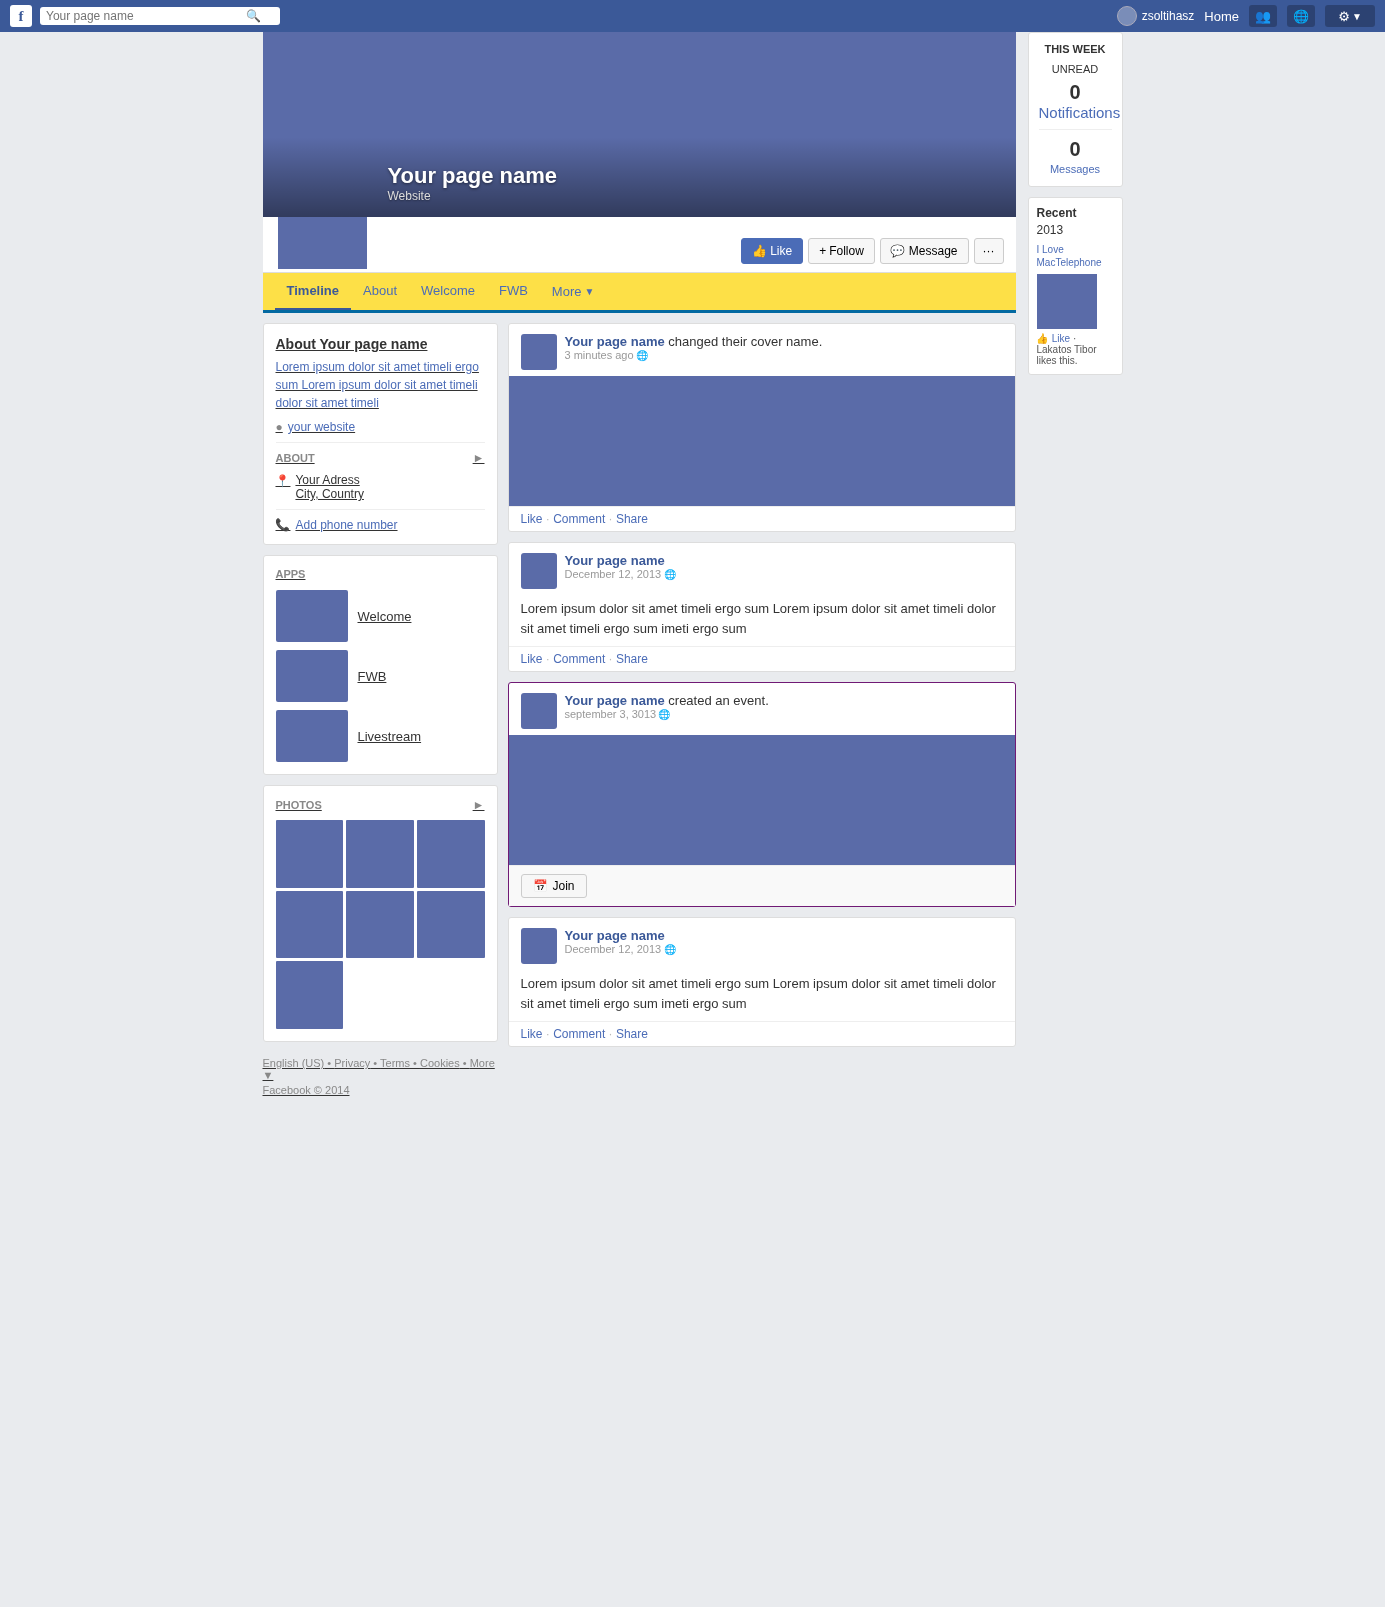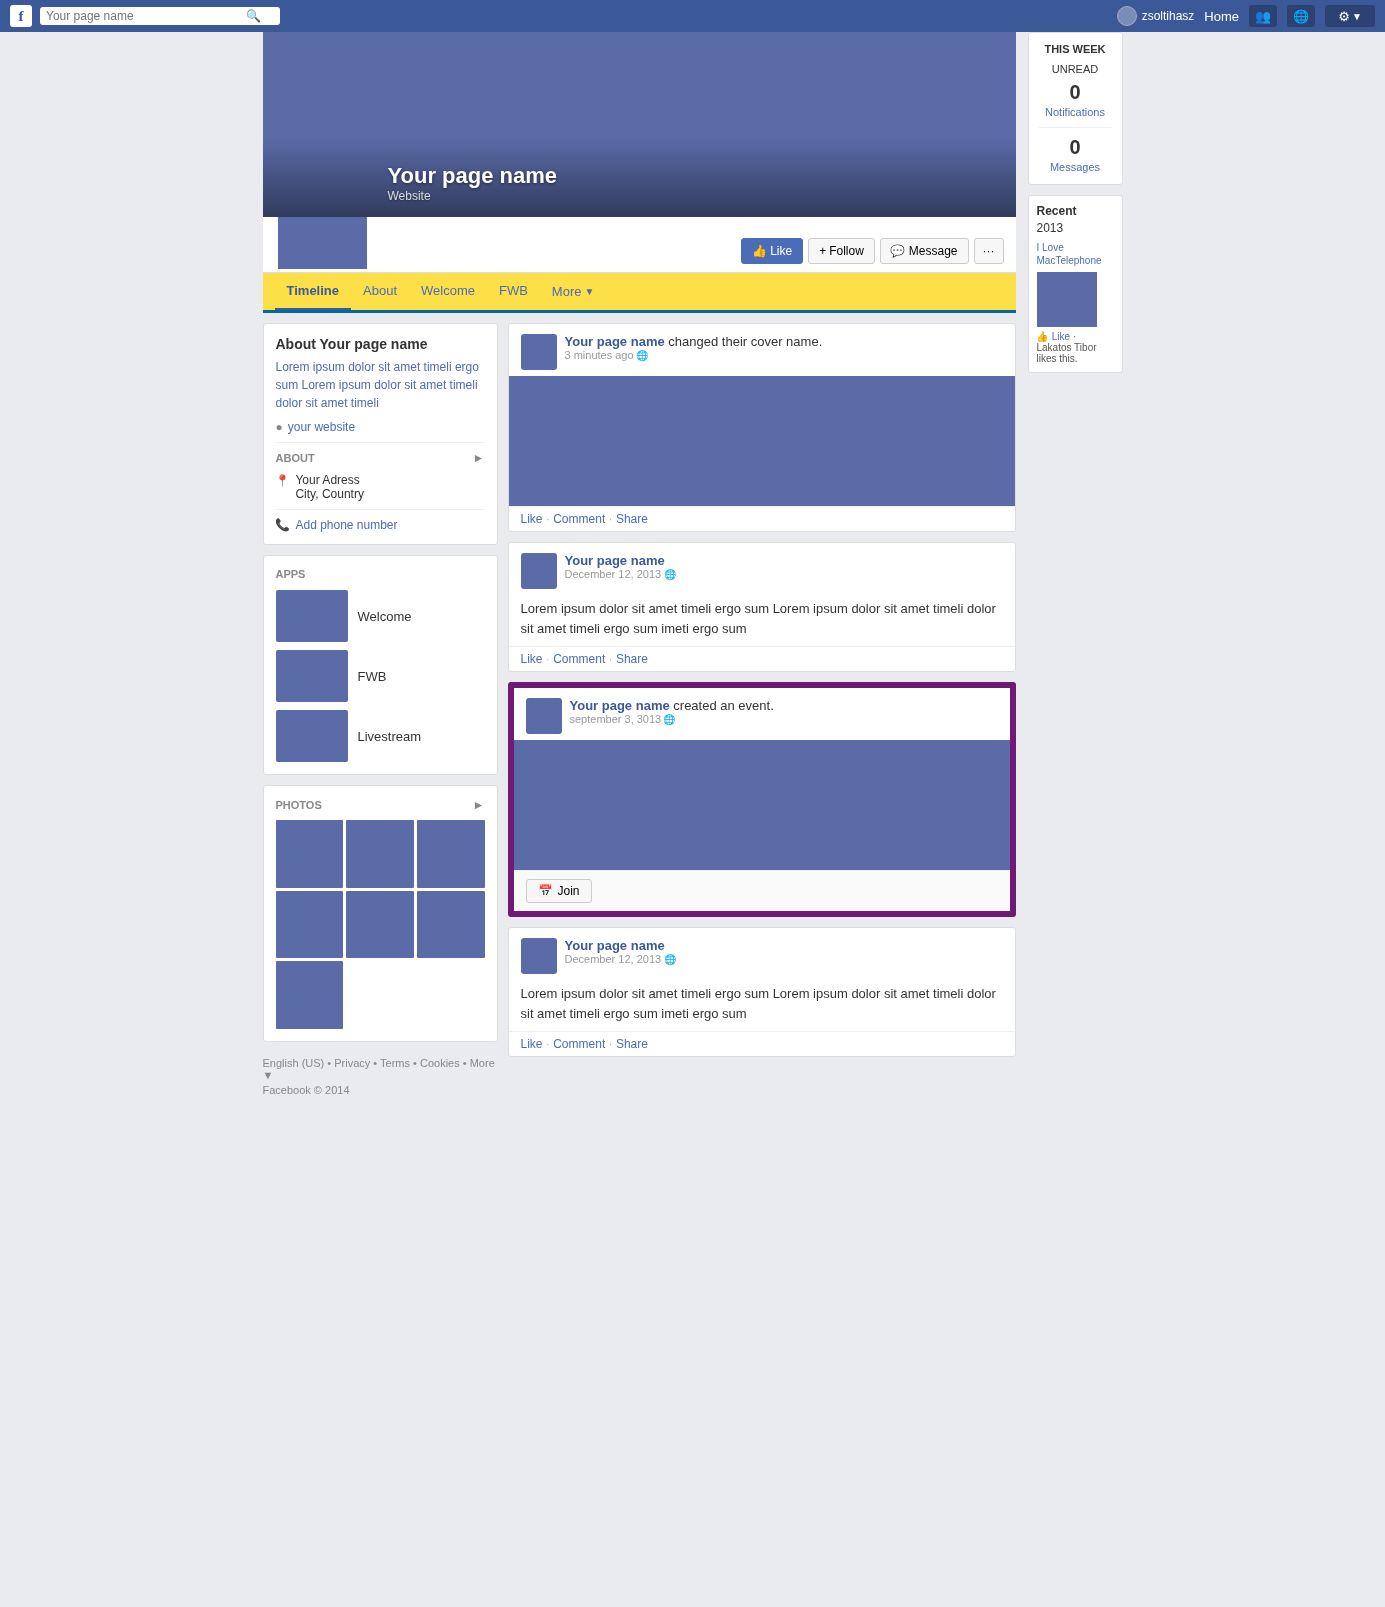--- a/index.html
+++ b/index.html
@@ -77,21 +77,21 @@
             <div style="padding:10px 12px;font-size:13px;color:#4b6cb7;cursor:pointer;">FWB</div>
             <div style="padding:10px 12px;font-size:13px;color:#4b6cb7;cursor:pointer;display:flex;align-items:center;gap:3px;">
               <span>More</span>
               <span style="font-size:10px;">▼</span>
             </div>
           </div>
         </div>
 
         <div style="display:flex;gap:10px;padding-top:10px;">
 
-          <div style="width:235px;flex-shrink:0;">
+          <div style="width:235px;flex-shrink:0;text-decoration:underline;">
 
             <div style="background:#fff;border:1px solid #ddd;border-radius:3px;margin-bottom:10px;padding:12px;">
               <h3 style="font-size:14px;font-weight:bold;margin-bottom:6px;color:#333;">About Your page name</h3>
               <p style="font-size:12px;color:#4b6cb7;line-height:1.5;margin-bottom:8px;">Lorem ipsum dolor sit amet timeli ergo sum Lorem ipsum dolor sit amet timeli dolor sit amet timeli</p>
               <div style="display:flex;align-items:center;gap:5px;margin-bottom:8px;">
                 <span style="color:#888;font-size:12px;">●</span>
                 <span style="font-size:12px;color:#4b6cb7;cursor:pointer;">your website</span>
               </div>
               <hr style="border:none;border-top:1px solid #eee;margin:8px 0;">
               <div style="display:flex;justify-content:space-between;align-items:center;margin-bottom:8px;">
@@ -193,21 +193,21 @@
               <div style="padding:4px 12px 8px;font-size:13px;color:#333;line-height:1.5;">Lorem ipsum dolor sit amet timeli ergo sum Lorem ipsum dolor sit amet timeli dolor sit amet timeli ergo sum imeti ergo sum</div>
               <div style="padding:5px 12px;border-top:1px solid #eee;font-size:12px;">
                 <span style="color:#4b6cb7;cursor:pointer;">Like</span>
                 <span style="color:#bbb;"> · </span>
                 <span style="color:#4b6cb7;cursor:pointer;">Comment</span>
                 <span style="color:#bbb;"> · </span>
                 <span style="color:#4b6cb7;cursor:pointer;">Share</span>
               </div>
             </div>
 
-            <div style="background:#fff;border:6px solid #701a75;border-radius:3px;margin-bottom:10px;">
+            <div style="background:#fff;border:1px solid #701a75;border-radius:3px;margin-bottom:10px;">
               <div style="display:flex;align-items:flex-start;gap:8px;padding:10px 12px 6px;">
                 <div style="width:36px;height:36px;background:#5a6ba8;border-radius:3px;flex-shrink:0;"></div>
                 <div style="flex:1;">
                   <span style="font-weight:bold;color:#3b5998;font-size:13px;cursor:pointer;">Your page name</span>
                   <span style="font-size:13px;color:#333;">created an event.</span>
                   <div style="font-size:11px;color:#999;display:flex;align-items:center;gap:2px;">
                     <span>september 3, 3013</span>
                     <span style="font-size:10px;">🌐</span>
                   </div>
                 </div>
@@ -247,21 +247,21 @@
           </div>
         </div>
       </div>
 
       <div style="width:95px;flex-shrink:0;padding-top:0;">
         <div style="background:#fff;border:1px solid #ddd;border-radius:3px;padding:10px;margin-bottom:10px;">
           <div style="font-size:11px;font-weight:bold;text-align:center;color:#333;text-transform:uppercase;">THIS WEEK</div>
           <div style="font-size:11px;text-align:center;color:#333;text-transform:uppercase;margin-top:8px;">UNREAD</div>
           <div style="text-align:center;margin-top:6px;">
             <div style="font-size:20px;color:#333;font-weight:bold;">0</div>
-            <span style="font-size:11px;color:#4b6cb7;cursor:pointer;">Notifications</span>
+            <span style="font-size:15px;color:#4b6cb7;cursor:pointer;">Notifications</span>
           </div>
           <hr style="border:none;border-top:1px solid #eee;margin:8px 0;">
           <div style="text-align:center;margin-top:4px;">
             <div style="font-size:20px;color:#333;font-weight:bold;">0</div>
             <span style="font-size:11px;color:#4b6cb7;cursor:pointer;">Messages</span>
           </div>
         </div>
 
         <div style="background:#fff;border:1px solid #ddd;border-radius:3px;padding:8px;margin-bottom:10px;">
           <div style="font-size:12px;color:#333;font-weight:bold;margin-bottom:3px;">Recent</div>

